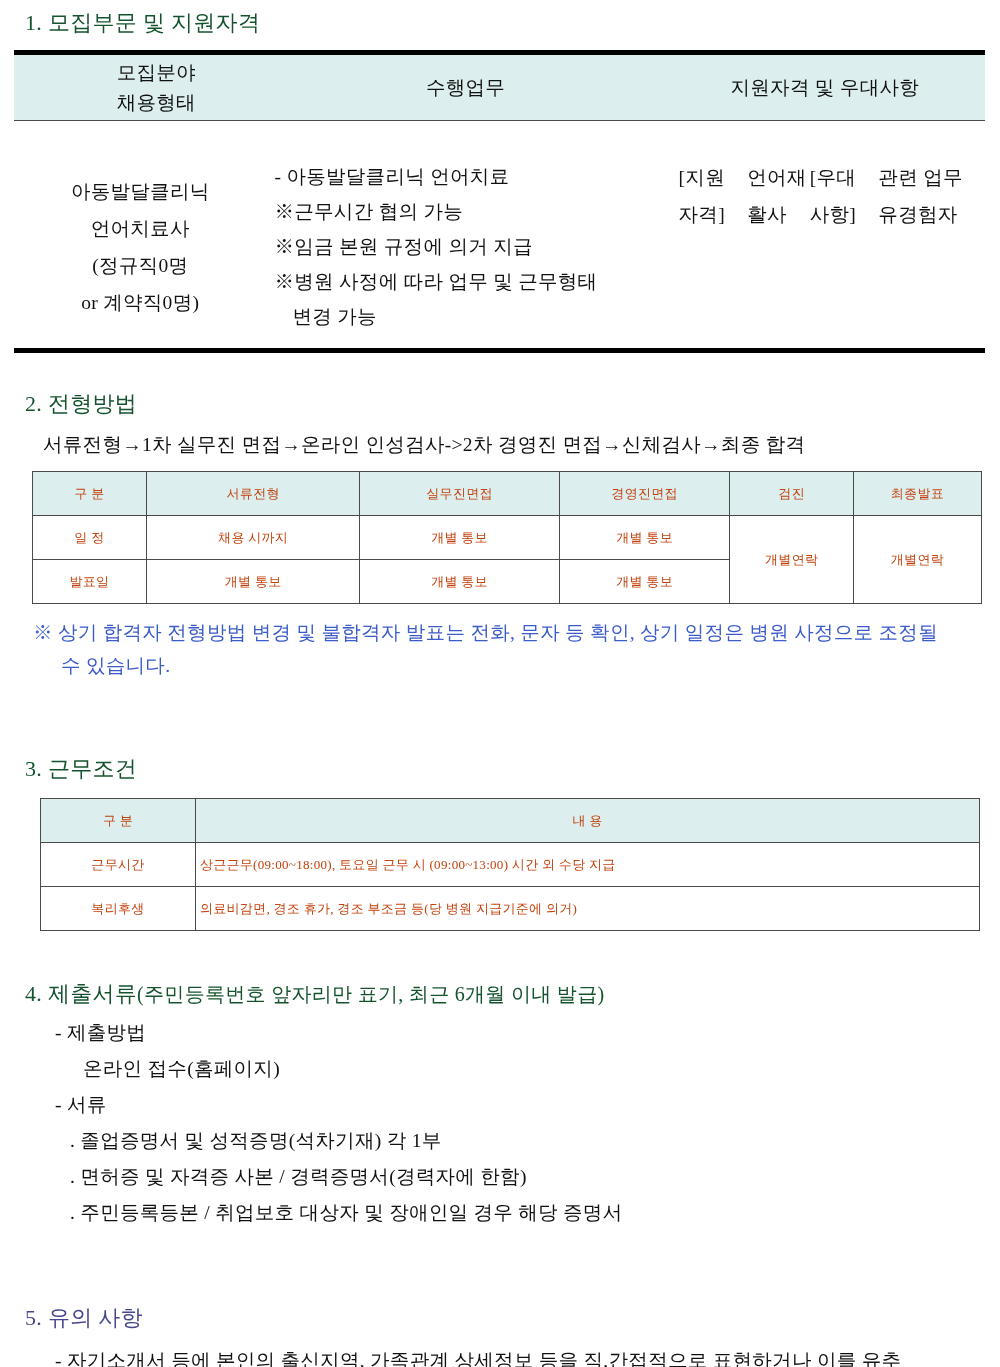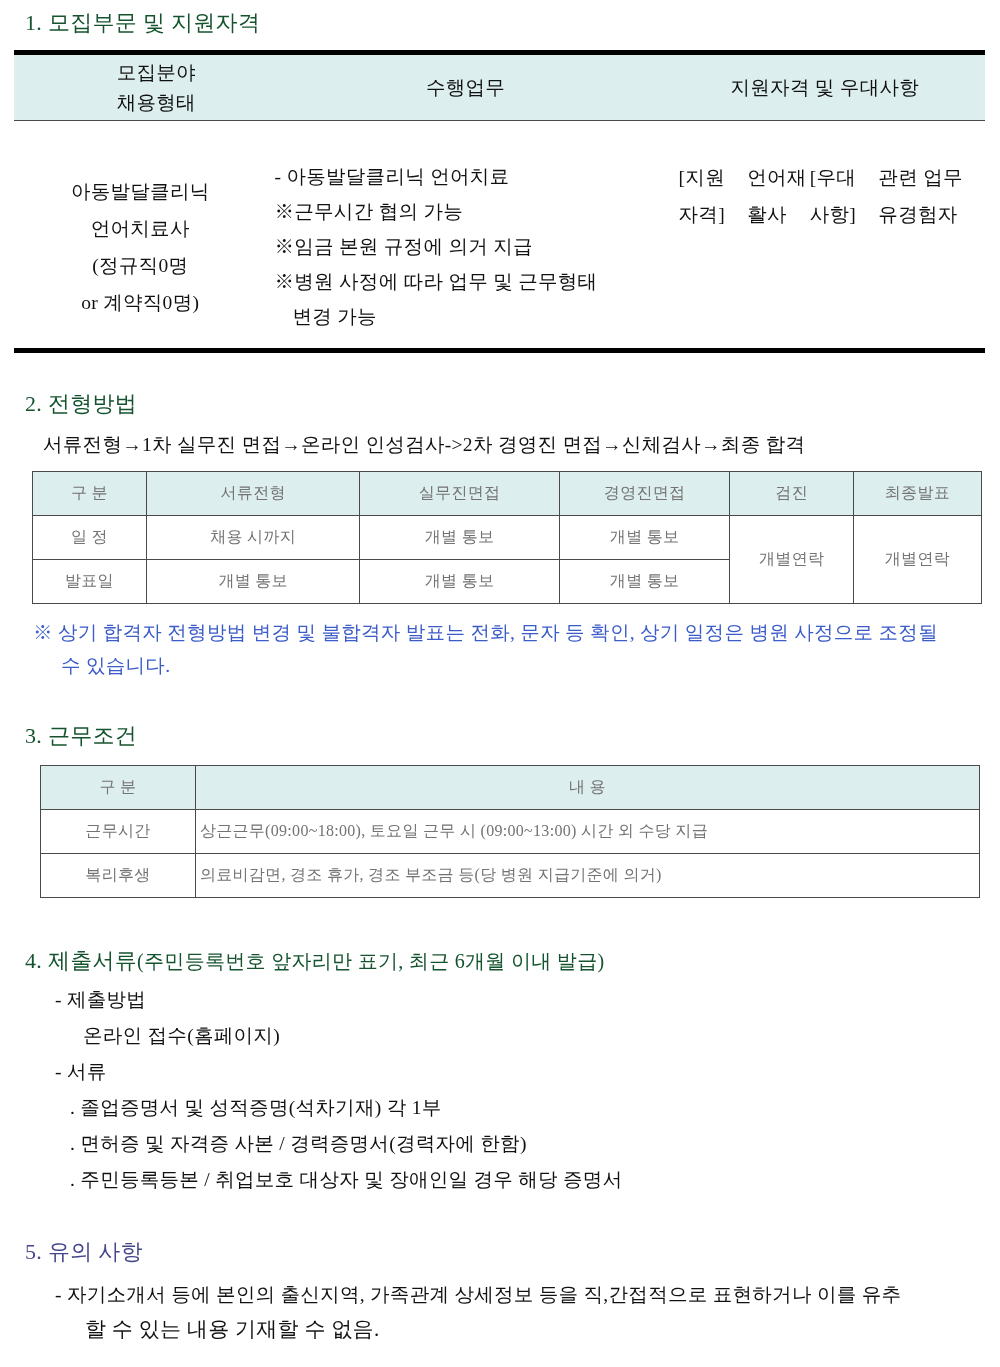--- a/index.html
+++ b/index.html
@@ -42,21 +42,21 @@
   .t1 .c2 { width: 41%; }
   .t1 .c3 { width: 33%; }
   .t1-header .c1 { line-height: 30px; padding-left: 32px; }
   .t1-body .c1 { display: flex; flex-direction: column; justify-content: center; line-height: 37px; }
   .t1-body .c2 { line-height: 35px; padding-left: 8px; }
   .t1-body .c3 { display: flex; flex-direction: row; justify-content: center; line-height: 37px; padding-left: 14px; }
   .indent-1 { padding-left: 18px; }
   .indent-2 { padding-left: 10px; }
 
   
-  table { border-collapse: collapse; font-size: 16px; color: #737373; }
+  table { border-collapse: collapse; font-size: 13px; color: #c2410c; }
   .grid th, .grid td {
     border: 1px solid #4a4a4a;
     text-align: center;
     font-weight: normal;
     padding: 6px 4px;
   }
   .grid th { background: #ddeeee; height: 44px; }
   .grid td { height: 44px; }
 
   .t2 { margin: 12px 0 0 32px; width: 950px; table-layout: fixed; }
@@ -72,21 +72,21 @@
   .note {
     margin: 12px 0 0 33px;
     width: 940px;
     color: #3a5bc8;
     font-size: 19.5px;
     line-height: 33px;
   }
   .note .cont { padding-left: 28px; }
 
   .gap-36 { margin-top: 36px; }
-  .gap-44 { margin-top: 39px; }
+  .gap-44 { margin-top: 72px; }
   .gap-48 { margin-top: 48px; }
 
   
   .line { font-size: 19.5px; line-height: 36px; }
   .ml-55 { margin-left: 55px; }
   .ml-70 { margin-left: 70px; }
   .ml-83 { margin-left: 83px; }
   .notice-item { font-size: 19.5px; line-height: 35px; margin-left: 55px; margin-top: 2px; width: 930px; }
   .notice-cont { margin-left: 85px; font-size: 21px; line-height: 35px; }
   .t4-note { font-size: 20px; }

